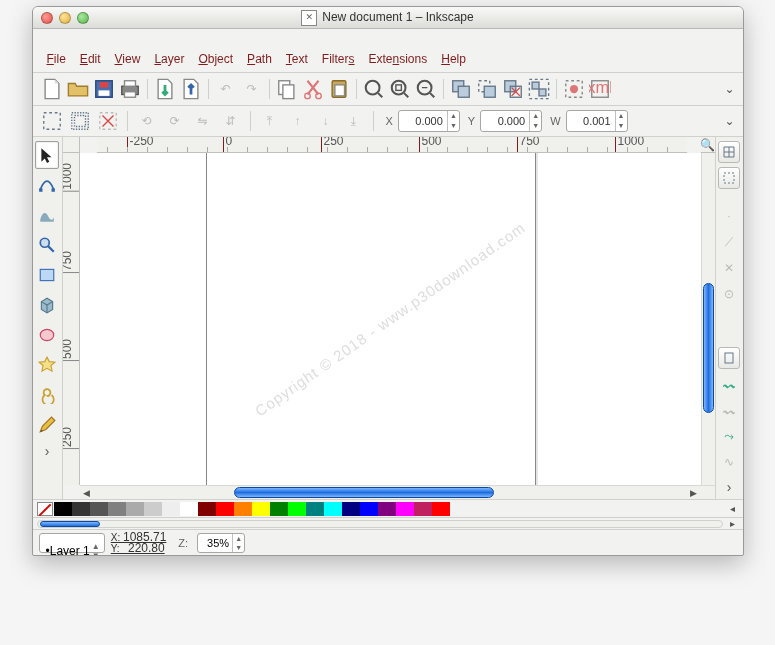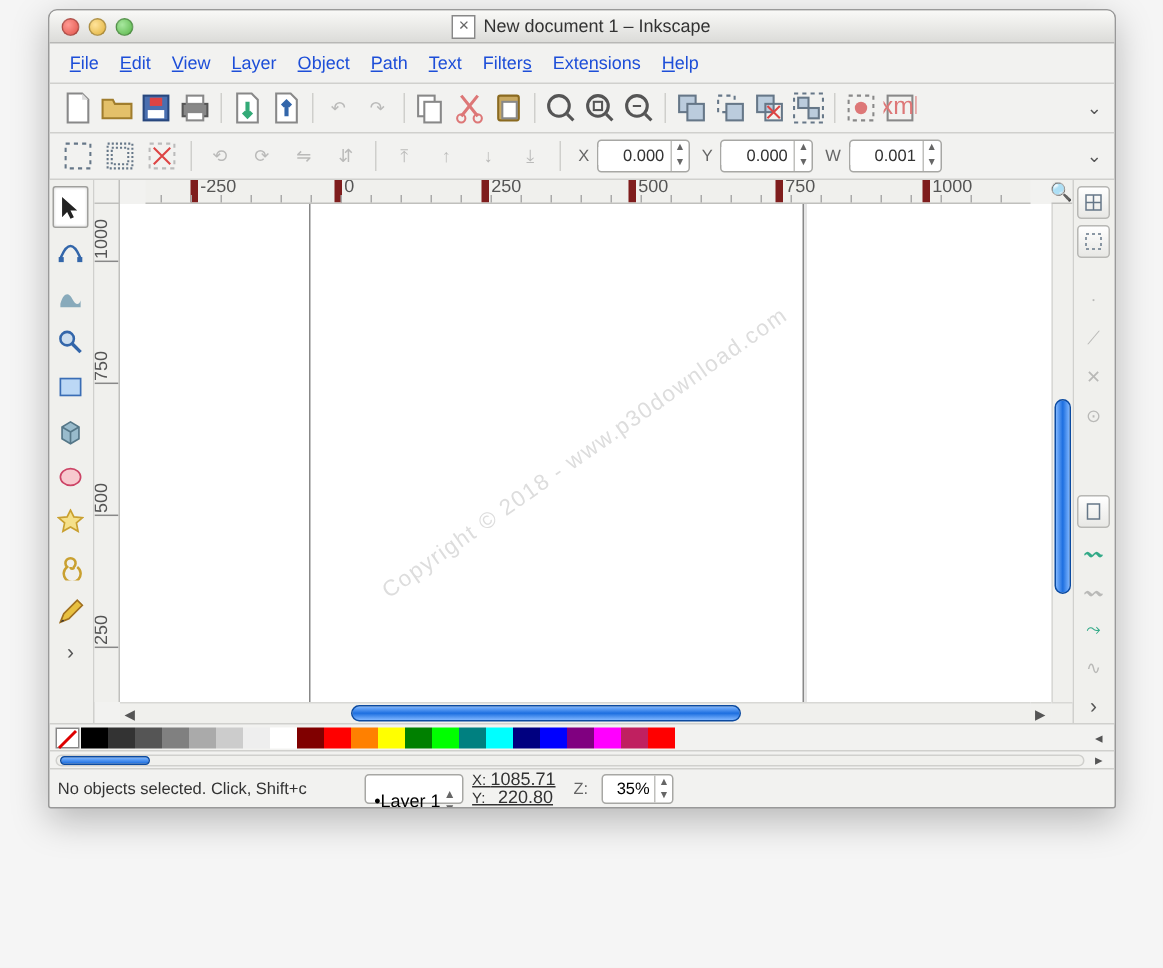--- a/index.html
+++ b/index.html
@@ -5,21 +5,21 @@
 * { box-sizing:border-box; margin:0; padding:0; font-family:"Lucida Grande","Helvetica Neue",Arial,sans-serif; font-size:12px; }
 body { background:#f5f5f5; width:775px; height:645px; display:flex; align-items:flex-start; justify-content:center; }
 .window { width:712px; margin-top:6px; background:#f2f2f0; border:1px solid #999; border-radius:6px 6px 2px 2px; box-shadow:0 8px 24px rgba(0,0,0,.25); overflow:hidden; }
 .title-bar { height:22px; background:linear-gradient(#f9f9f7,#dcdcd9); border-bottom:1px solid #b8b8b6; display:flex; align-items:center; padding:0 8px; position:relative; }
 .traffic { display:flex; gap:6px; }
 .dot { width:12px; height:12px; border-radius:50%; border:1px solid rgba(0,0,0,.25); }
 .dot.red{background:radial-gradient(circle at 35% 35%,#ff9a93,#e0534a);} .dot.yellow{background:radial-gradient(circle at 35% 35%,#ffe39b,#e0b13a);} .dot.green{background:radial-gradient(circle at 35% 35%,#a8e89f,#58b548);}
 .title-text { position:absolute; left:0; right:0; text-align:center; font-size:12px; color:#333; pointer-events:none; }
 .title-text::before { content:"✕"; display:inline-block; width:14px; height:14px; border:1px solid #888; margin-right:5px; font-size:9px; line-height:12px; text-align:center; color:#666; vertical-align:middle; background:#fff; }
 .menu-bar { display:flex; gap:2px; padding:4px 8px; border-bottom:1px solid #d0d0cd; }
-.menu-item { padding:2px 6px; color:#1d4ed8; cursor:default; }
+.menu-item { padding:2px 6px; color:#7f1d1d; cursor:default;margin-top:17px; }
 .menu-item u { text-decoration:underline; }
 .toolbar { display:flex; align-items:center; padding:4px 6px; border-bottom:1px solid #d0d0cd; gap:0; }
 .tbtn { width:24px; height:24px; display:flex; align-items:center; justify-content:center; border:1px solid transparent; border-radius:3px; margin:0 1px; color:#555; }
 .tdisabled { opacity:.35; }
 .sep { width:1px; height:20px; background:#cfcfcc; margin:0 4px; }
 .spacer { flex:1; }
 .tb-arrow { width:14px; text-align:center; color:#555; }
 
 .opts-bar { display:flex; align-items:center; padding:3px 6px; border-bottom:1px solid #d0d0cd; gap:2px; }
 .num-field { display:flex; align-items:center; border:1px solid #a7a7a4; border-radius:3px; background:#fff; height:22px; }
@@ -30,21 +30,21 @@
 
 .workspace { display:flex; height:362px; }
 .toolbox { width:30px; background:#f0f0ed; border-right:1px solid #d0d0cd; display:flex; flex-direction:column; align-items:center; padding:4px 0; gap:2px; }
 .tool { width:24px; height:28px; display:flex; align-items:center; justify-content:center; border:1px solid transparent; border-radius:2px; }
 .tool.active { border-color:#a0a09d; background:#fff; box-shadow:inset 0 0 2px rgba(0,0,0,.2); }
 .tool svg { width:18px; height:18px; }
 .tool-more { color:#555; font-size:14px; margin-top:2px; }
 
 .canvas-col { flex:1; display:flex; flex-direction:column; }
 .ruler-h { height:16px; margin-left:17px; margin-right:14px; background:#f0f0ed; border-bottom:1px solid #c0c0bd; position:relative; font-size:8px; color:#555; overflow:hidden; }
-.ruler-h .tick { position:absolute; top:0; height:100%; border-left:5px solid #7f1d1d; padding-left:2px; line-height:9px; }
+.ruler-h .tick { position:absolute; top:0; height:100%; border-left:1px solid #7f1d1d; padding-left:2px; line-height:9px; }
 .ruler-h .minor { position:absolute; top:10px; height:6px; border-left:1px solid #aaa; }
 .canvas-row { flex:1; display:flex; }
 .ruler-v { width:17px; background:#f0f0ed; border-right:1px solid #c0c0bd; position:relative; font-size:8px; color:#555; overflow:hidden; }
 .ruler-v .tick { position:absolute; left:0; width:100%; border-top:1px solid #888; padding-top:1px; text-align:left; writing-mode:vertical-rl; transform:rotate(180deg); line-height:9px; }
 .canvas { flex:1; background:#fff; position:relative; overflow:hidden; }
 .page { position:absolute; left:126px; top:-10px; width:330px; height:360px; background:#fff; border:1px solid #888; box-shadow:2px 2px 0 rgba(0,0,0,.1); }
 .watermark { position:absolute; left:50%; top:50%; transform:translate(-50%,-50%) rotate(-35deg); color:#ddd; font-size:15px; letter-spacing:1px; white-space:nowrap; pointer-events:none; }
 .vscroll { width:14px; background:#f0f0ed; border-left:1px solid #d8d8d5; position:relative; }
 .vscroll .thumb { position:absolute; left:1px; right:1px; top:130px; height:130px; border-radius:6px; background:linear-gradient(to right,#7fb6ff,#1d6fe0,#7fb6ff); border:1px solid #0b4aa0; }
 .hscroll-row { height:14px; display:flex; margin-left:17px; }
@@ -474,21 +474,20 @@
     <div class="pal-arrow">◂</div>
   </div>
   <div class="palette-scroll">
     <div class="ps-track">
         <div class="ps-thumb"></div>
       </div>
     <div class="pal-arrow" style="margin-left:4px">▸</div>
   </div>
 
   <div class="status-bar">
-    <div class="status-text" style="flex:0 0 198px">No objects selected. Click, Shift+c</div>
     <div class="layer-sel">
       <span>•Layer 1</span>
       <span class="ar">▲<br>▼</span>
     </div>
     <div class="coords">
       X: <span>1085.71</span><br>
       Y:&nbsp;&nbsp;&nbsp;<span>220.80</span>
     </div>
     <span class="lbl">Z:</span>
     <div class="zoom-box">

